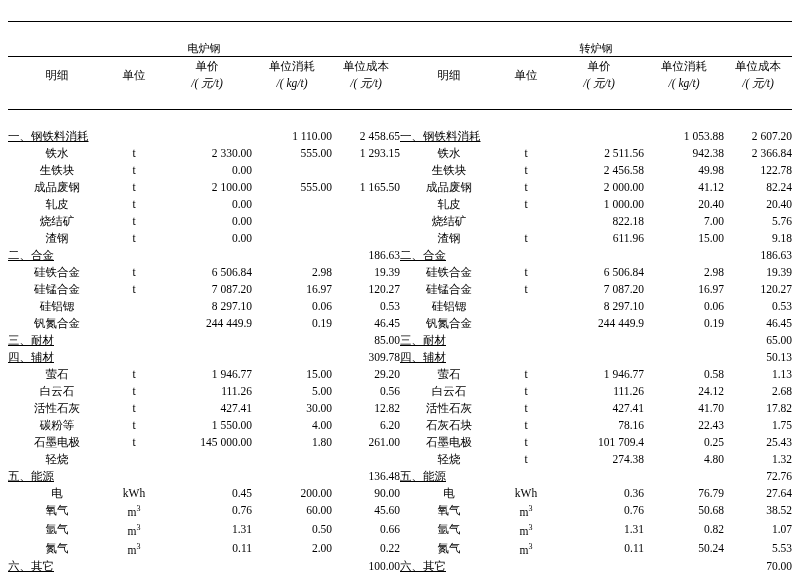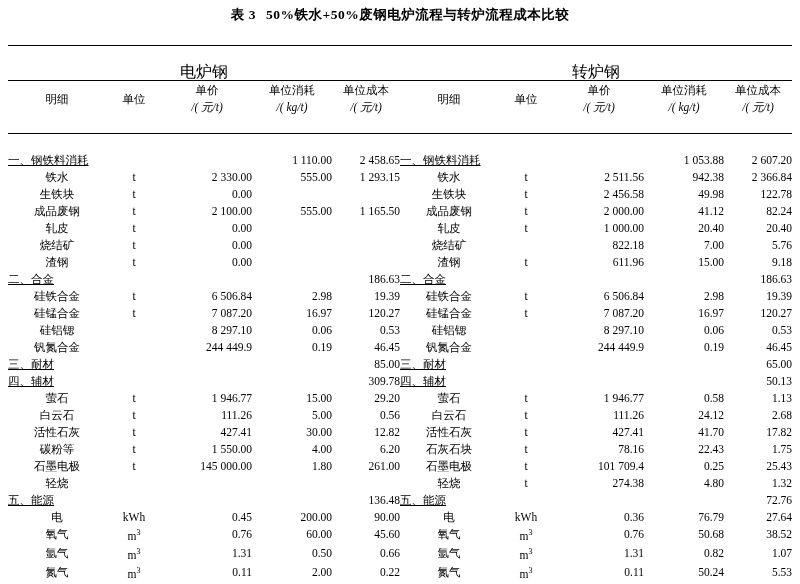--- a/index.html
+++ b/index.html
@@ -58,21 +58,21 @@
   .rule-thin td {
     height: 0;
     line-height: 0;
     padding: 0;
     border-bottom: 0.9px solid #000;
     font-size: 0;
   }
   .grouphead td {
     text-align: center;
     height: 16px;
-    font-size: 16px;
+    font-size: 11px;
   }
   .grouphead td.under {
     border-bottom: 0.9px solid #000;
   }
   .colhead td {
     text-align: center;
     font-size: 11.5px;
     height: 16px;
   }
   .colhead td.line2 {
@@ -84,23 +84,20 @@
   td.detail-major { text-align: left; padding-left: 26px; text-decoration: underline; }
   td.detail-item { text-align: center; padding-left: 38px; }
   .sup { font-size: 8px; vertical-align: super; }
   .gap { height: 3px; line-height: 3px; font-size: 0; }
 </style>
 </head>
 <body>
 
 <div id="page">
 
-  <div class="caption">
-    <span class="cap-num">表 3</span><span>50%铁水+50%废钢电炉流程与转炉流程成本比较</span>
-  </div>
 
   <table class="main">
     <colgroup>
       <col style="width:98px">
       <col style="width:56px">
       <col style="width:90px">
       <col style="width:80px">
       <col style="width:68px">
       <col style="width:98px">
       <col style="width:56px">

